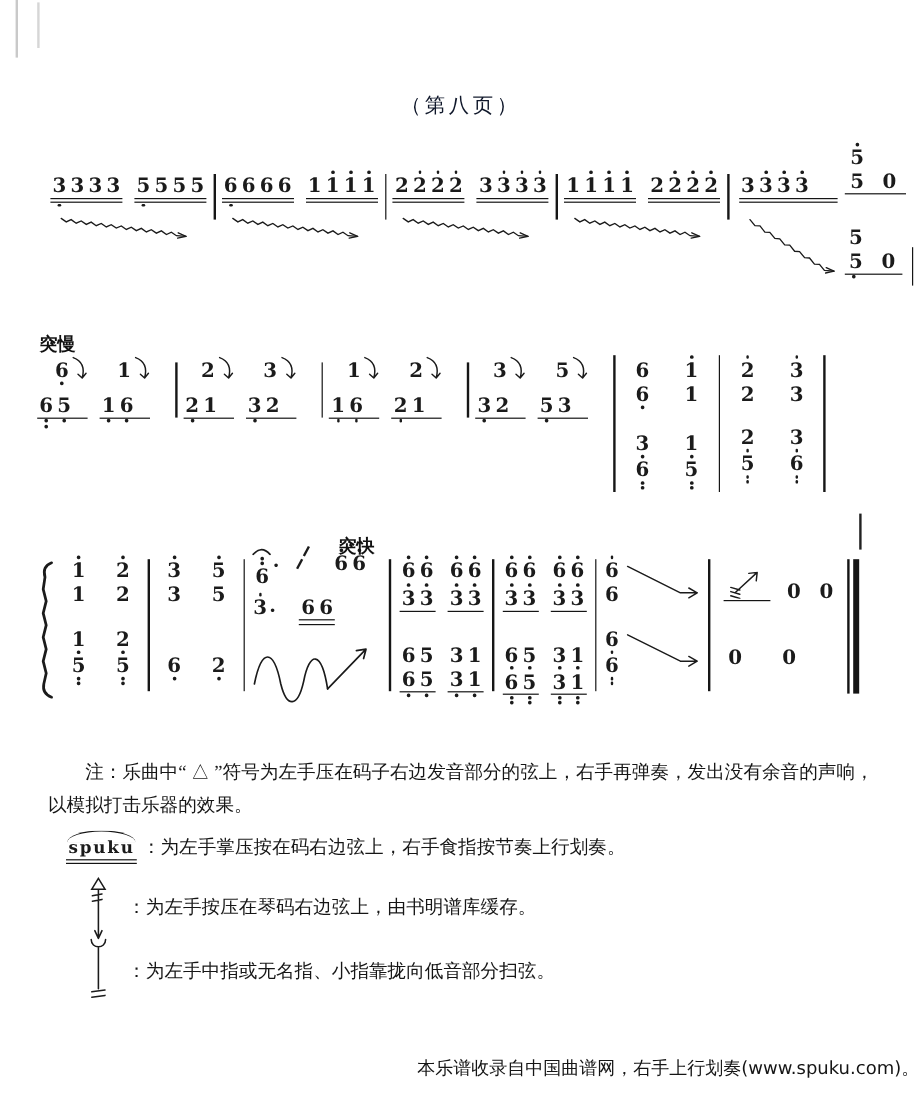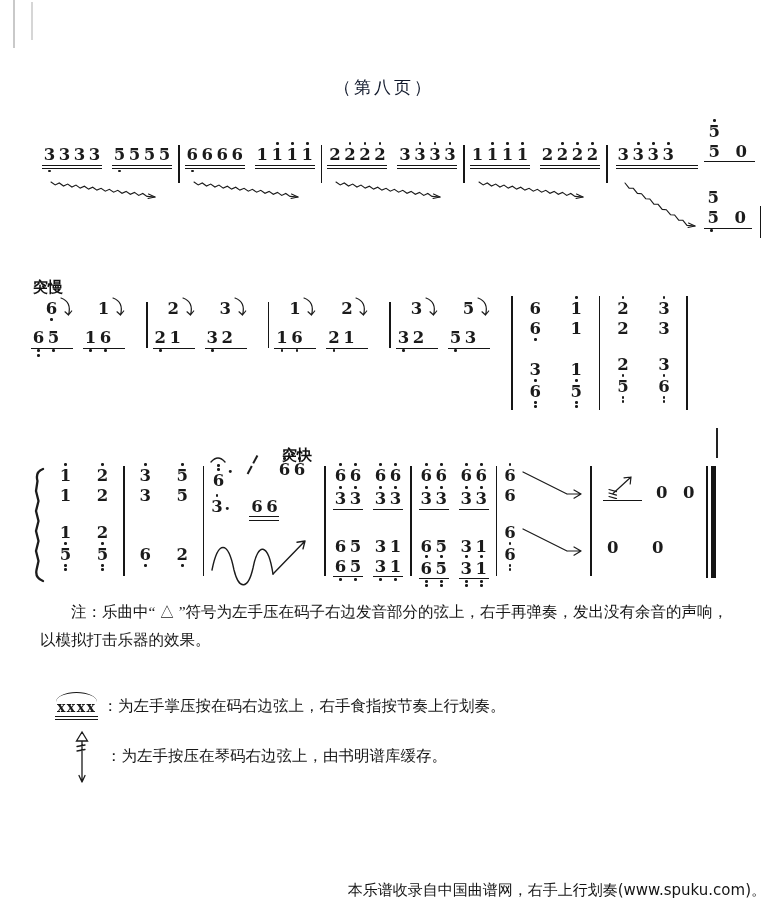--- a/index.html
+++ b/index.html
@@ -82,21 +82,21 @@
   .m36 svg{margin:9px 0 0 4px}
   .m37{display:flex;flex-direction:column;padding:0 6px}
   .m37top{display:flex;align-items:flex-end;gap:12px;margin-top:12px}
   .m37bot{display:flex;gap:30px;margin-top:32px;padding-left:2px}
   .dbar{display:flex;gap:3px;margin-left:4px;margin-top:5px}
   .dbar i{display:block;background:#141414;height:112px}
   .dbar .thin{width:1.8px}
   .dbar .thick{width:4.6px}
 
   
-  #footnote{position:absolute;left:40px;top:598px;width:700px;font-size:15.5px;
+  #footnote{position:absolute;left:40px;top:630px;width:700px;font-size:15.5px;
             line-height:1.8;text-indent:2em;color:#161616}
   .legend-row{position:absolute;display:flex;align-items:flex-start}
   #lg1{left:55px;top:694px}
   #lg2{left:72px;top:730px}
   #lg3{left:72px;top:780px}
   .ltext{font-size:15.5px;color:#161616}
   #lg1 .ltext{margin-top:2px;margin-left:4px}
   #lg2 .ltext{margin-top:16px;margin-left:14px}
   #lg3 .ltext{margin-top:19px;margin-left:14px}
   .xsym{position:relative;display:inline-block;margin-top:4px}
@@ -1510,28 +1510,34 @@
           <i class="thick"></i>
         </div>
       </div>
   </div>
 
   <div id="footnote">注：乐曲中“ △ ”符号为左手压在码子右边发音部分的弦上，右手再弹奏，发出没有余音的声响，以模拟打击乐器的效果。</div>
 
   <div class="legend-row" id="lg1">
     <span class="xsym">
       <span class="xsym-arc"></span>
-      <span class="xsym-text">xxxx</span>
+      <span class="xsym-text">spuku</span>
     </span>
     <span class="ltext">：为左手掌压按在码右边弦上，右手食指按节奏上行划奏。</span>
   </div>
 
   <div class="legend-row" id="lg2">
     <svg class="mk" width="20" height="58" viewBox="0 0 20 58">
       <path d="M10,2 L4.5,11 L15.5,11 Z M10,11 L10,52 M5,16.5 L13,15 M5,21 L13,19.5 M10,52 L7,45.5 M10,52 L13,45.5" fill="none" stroke="#1b1b1b" stroke-width="1.3" stroke-linecap="round"></path>
     </svg>
     <span class="ltext">：为左手按压在琴码右边弦上，由书明谱库缓存。</span>
   </div>
 
+  <div class="legend-row" id="lg3">
+    <svg class="mk" width="20" height="58" viewBox="0 0 20 58">
+      <path d="M4,3 C4,11 16,11 16,3 M10,9.5 L10,44 M4.5,46.5 L15.5,45 M4.5,51 L15.5,49.5" fill="none" stroke="#1b1b1b" stroke-width="1.3" stroke-linecap="round"></path>
+    </svg>
+    <span class="ltext">：为左手中指或无名指、小指靠拢向低音部分扫弦。</span>
+  </div>
 
 
   <div id="caption">本乐谱收录自中国曲谱网，右手上行划奏(www.spuku.com)。</div>
 </div>
 
 </body></html>

